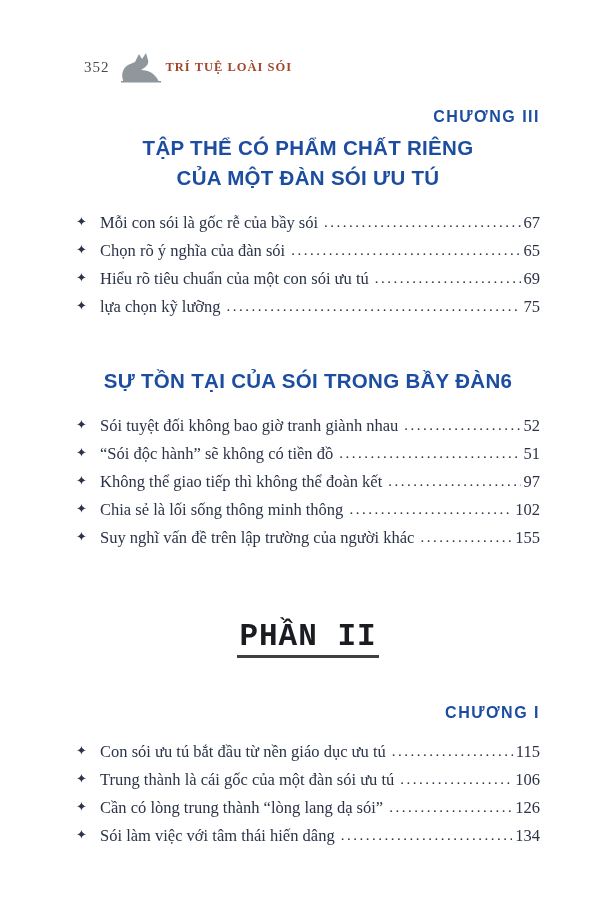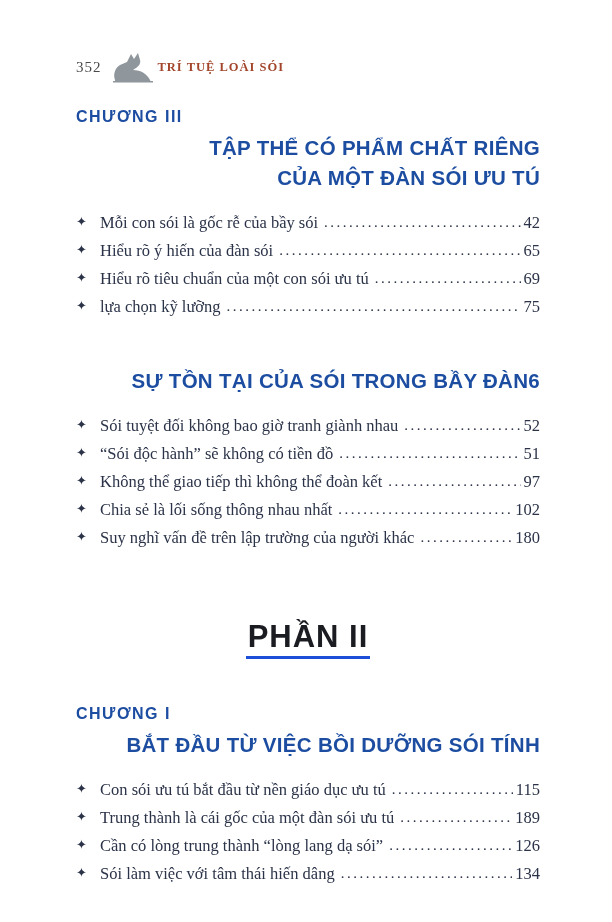--- a/index.html
+++ b/index.html
@@ -10,43 +10,43 @@
     color: var(--text, #2b3348);
     overflow: hidden;
   }
   .page {
     width: 612px; height: 922px;
     padding: 50px 72px 0 76px;
     position: relative;
     background: #ffffff;
   }
   
-  .page-header { display: flex; align-items: center; height: 34px; }
+  .page-header { display: flex; align-items: center; height: 34px; margin-left: 8px; }
   .page-num { font-size: 15px; color: #4a4a4a; letter-spacing: 1px; margin-right: 4px; }
   .logo { display: inline-block; margin: 0 4px 0 2px; }
   .logo svg { display: block; }
   .book-title {
     font-family: "Liberation Serif", serif;
     font-weight: bold; font-size: 12.5px;
     color: var(--red, #a2452b);
     letter-spacing: 1px;
   }
   
   .toc-section { margin-top: 46px; }
   .toc-section.first { margin-top: 24px; }
   .toc-section.after-part { }
   .chapter-label {
-    text-align: left;
+    text-align: right;
     font-family: "Liberation Sans", sans-serif;
     font-weight: bold; font-size: 16px;
     letter-spacing: 1.5px;
     color: var(--blue, #1c4da1);
   }
   .section-title {
-    text-align: right;
+    text-align: center;
     font-family: "Liberation Sans", sans-serif;
     font-weight: bold; font-size: 20.5px;
     line-height: 30px; letter-spacing: 0.3px;
     color: var(--blue, #1c4da1);
     margin-top: 7px;
   }
   .entries { margin-top: 15px; }
   .toc-entry { display: flex; font-size: 16.5px; line-height: 27px; }
   .bullet { flex: none; width: 24px; font-size: 13px; color: inherit; }
   .entry-body { flex: 1; min-width: 0; }
@@ -55,24 +55,24 @@
   .leader { flex: 1; overflow: hidden; white-space: nowrap; margin: 0 3px 0 6px; }
   .leader::after {
     content: "........................................................................................................";
     letter-spacing: 2.5px; font-size: 15px;
   }
   .pageno { flex: none; }
   
   .part { text-align: center; margin-top: 68px; }
   .part-label {
     display: inline-block;
-    font-family: Liberation Sans, sans-serif;
+    font-family: Liberation Mono, monospace;
     font-weight: bold; font-size: 31px;
     color: #1a1c22; letter-spacing: 1px;
-    border-bottom: 3px solid #1d4ed8;
+    border-bottom: 3px solid #404040;
     padding: 0 2px 1px 2px;
   }
 </style>
 </head>
 <body>
 
 <div class="page">
   <header class="page-header">
     <span class="page-num">352</span>
     <span class="logo">
@@ -91,29 +91,29 @@
           <div class="title-line">TẬP THỂ CÓ PHẨM CHẤT RIÊNG</div>
           <div class="title-line">CỦA MỘT ĐÀN SÓI ƯU TÚ</div>
         </div>
         <div class="entries">
           <div class="toc-entry">
             <span class="bullet">✦</span>
             <div class="entry-body">
               <div class="entry-line">
                 <span class="entry-text">Mỗi con sói là gốc rễ của bầy sói</span>
                 <span class="leader"></span>
-                <span class="pageno">42</span>
-              </div>
-            </div>
-          </div>
-          <div class="toc-entry">
-            <span class="bullet">✦</span>
-            <div class="entry-body">
-              <div class="entry-line">
-                <span class="entry-text">Hiểu rõ ý hiến của đàn sói</span>
+                <span class="pageno">67</span>
+              </div>
+            </div>
+          </div>
+          <div class="toc-entry">
+            <span class="bullet">✦</span>
+            <div class="entry-body">
+              <div class="entry-line">
+                <span class="entry-text">Chọn rõ ý nghĩa của đàn sói</span>
                 <span class="leader"></span>
                 <span class="pageno">65</span>
               </div>
             </div>
           </div>
           <div class="toc-entry">
             <span class="bullet">✦</span>
             <div class="entry-body">
               <div class="entry-line">
                 <span class="entry-text">Hiểu rõ tiêu chuẩn của một con sói ưu tú</span>
@@ -166,62 +166,59 @@
                 <span class="entry-text">Không thể giao tiếp thì không thể đoàn kết</span>
                 <span class="leader"></span>
                 <span class="pageno">97</span>
               </div>
             </div>
           </div>
           <div class="toc-entry">
             <span class="bullet">✦</span>
             <div class="entry-body">
               <div class="entry-line">
-                <span class="entry-text">Chia sẻ là lối sống thông nhau nhất</span>
+                <span class="entry-text">Chia sẻ là lối sống thông minh thông</span>
                 <span class="leader"></span>
                 <span class="pageno">102</span>
               </div>
             </div>
           </div>
           <div class="toc-entry">
             <span class="bullet">✦</span>
             <div class="entry-body">
               <div class="entry-line">
                 <span class="entry-text">Suy nghĩ vấn đề trên lập trường của người khác</span>
                 <span class="leader"></span>
-                <span class="pageno">180</span>
+                <span class="pageno">155</span>
               </div>
             </div>
           </div>
         </div>
       </section>
       <div class="part"><span class="part-label">PHẦN II</span></div>
       <section class="toc-section after-part">
         <div class="chapter-label">CHƯƠNG I</div>
-        <div class="section-title">
-          <div class="title-line">BẮT ĐẦU TỪ VIỆC BỒI DƯỠNG SÓI TÍNH</div>
-        </div>
         <div class="entries">
           <div class="toc-entry">
             <span class="bullet">✦</span>
             <div class="entry-body">
               <div class="entry-line">
                 <span class="entry-text">Con sói ưu tú bắt đầu từ nền giáo dục ưu tú</span>
                 <span class="leader"></span>
                 <span class="pageno">115</span>
               </div>
             </div>
           </div>
           <div class="toc-entry">
             <span class="bullet">✦</span>
             <div class="entry-body">
               <div class="entry-line">
                 <span class="entry-text">Trung thành là cái gốc của một đàn sói ưu tú</span>
                 <span class="leader"></span>
-                <span class="pageno">189</span>
+                <span class="pageno">106</span>
               </div>
             </div>
           </div>
           <div class="toc-entry">
             <span class="bullet">✦</span>
             <div class="entry-body">
               <div class="entry-line">
                 <span class="entry-text">Cần có lòng trung thành “lòng lang dạ sói”</span>
                 <span class="leader"></span>
                 <span class="pageno">126</span>

